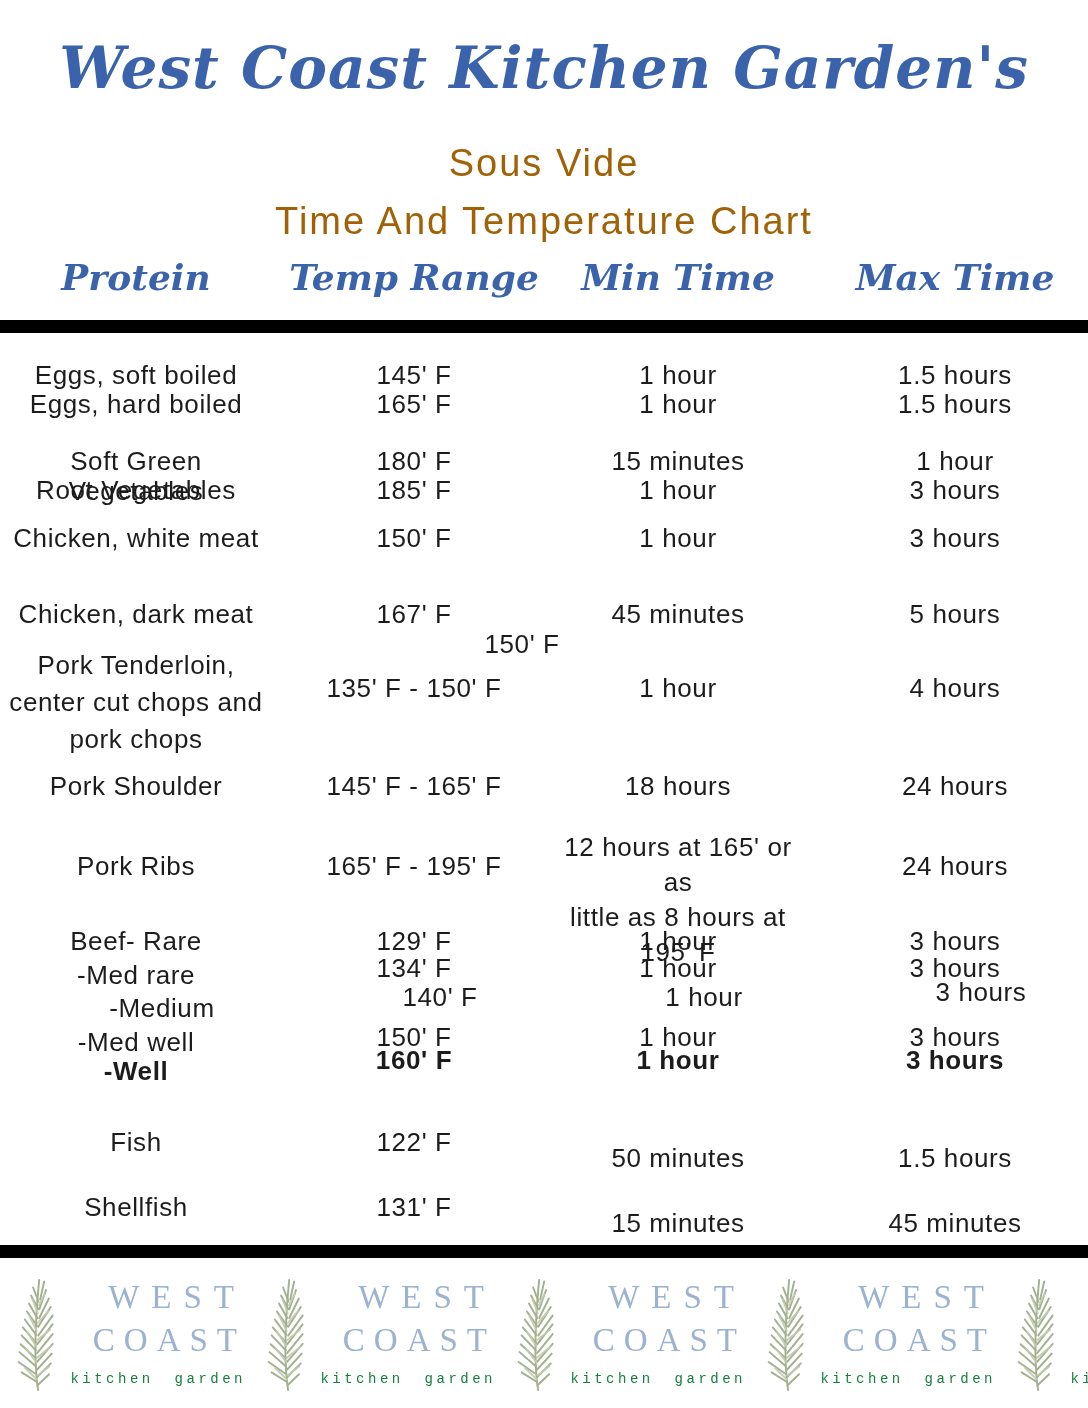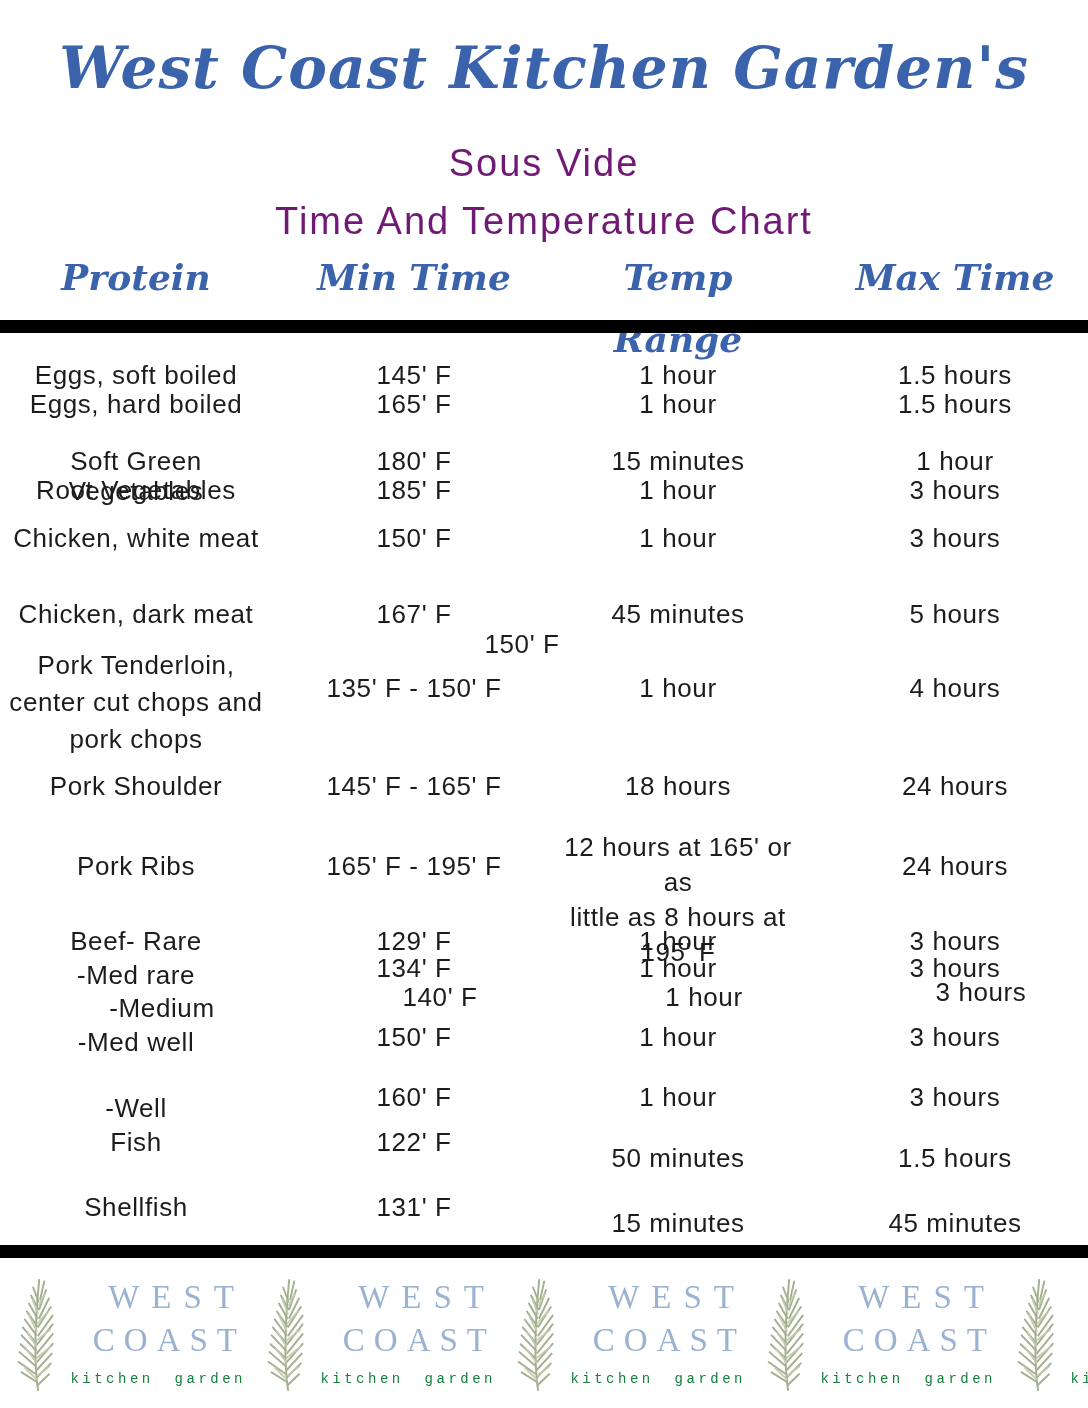--- a/index.html
+++ b/index.html
@@ -10,21 +10,21 @@
   .sheet{position:relative;width:1088px;height:1408px;background:#ffffff;}
 
   
   .brand{
     position:absolute;top:26px;left:0;width:100%;text-align:center;
     font-family:"DejaVu Serif", serif;font-style:italic;font-weight:bold;
     font-size:58px;line-height:84px;color:#3a63ac;letter-spacing:1px;
   }
   .subtitle{
     position:absolute;left:0;width:100%;text-align:center;
-    font-size:38px;line-height:46px;color:#701a75;letter-spacing:2px;
+    font-size:38px;line-height:46px;color:#a16207;letter-spacing:2px;
   }
   .sub1{top:140px;}
   .sub2{top:198px;}
 
   .colheads{
     position:absolute;top:246px;left:0;width:880px;
     display:grid;grid-template-columns:272px 284px 244px 288px;
     font-family:"DejaVu Serif", serif;font-style:italic;font-weight:bold;
     font-size:36px;line-height:62px;color:#3a63ac;
   }
@@ -42,21 +42,21 @@
     display:grid;grid-template-columns:272px 284px 244px 288px;
     font-size:26px;line-height:30px;letter-spacing:0.6px;
   }
   .cell{text-align:center;}
   .cell.c4{padding-left:22px;}
   .line{display:block;}
 
   .r0{top:27px;}  .r1{top:56px;}  .r2{top:113px;} .r3{top:142px;}
   .r4{top:190px;} .r5{top:266px;} .r6{top:314px;} .r7{top:438px;}
   .r8{top:497px;} .r9{top:593px;} .r10{top:620px;}.r11{top:649px;padding-left:26px;}
-  .r12{top:689px;}.r13{top:749px;}.r14{top:794px;}.r15{top:859px;}
+  .r12{top:689px;}.r13{top:712px;font-weight:bold;}.r14{top:794px;}.r15{top:859px;}
 
   .r5 .temp-line2{transform:translateX(108px);}
   .r6 .c1{line-height:37px;}
   .r6 .c2,.r6 .c3,.r6 .c4{margin-top:26px;}
   .r8 .c3{line-height:35px;}
   .r8 .c1,.r8 .c2,.r8 .c4{margin-top:21px;}
   .r10 .c1{margin-top:7px;}
   .r11 .c1{margin-top:11px;}
   .r11 .c4{margin-top:-5px;}
   .r12 .c1{margin-top:5px;}
@@ -89,22 +89,22 @@
 <body>
 
 <div class="sheet">
 
   <div class="brand">West Coast Kitchen Garden's</div>
   <div class="subtitle sub1">Sous Vide</div>
   <div class="subtitle sub2">Time And Temperature Chart</div>
 
   <div class="colheads">
     <div class="hc c1">Protein</div>
+    <div class="hc c2">Temp Range</div>
     <div class="hc c3">Min Time</div>
-    <div class="hc c2">Temp Range</div>
     <div class="hc c4">Max Time</div>
   </div>
 
   <div class="rule rule-top"></div>
 
   <div class="table-area">
 
     <div class="row r0">
       <div class="cell c1">Eggs, soft boiled</div>
       <div class="cell c2">145' F</div>

